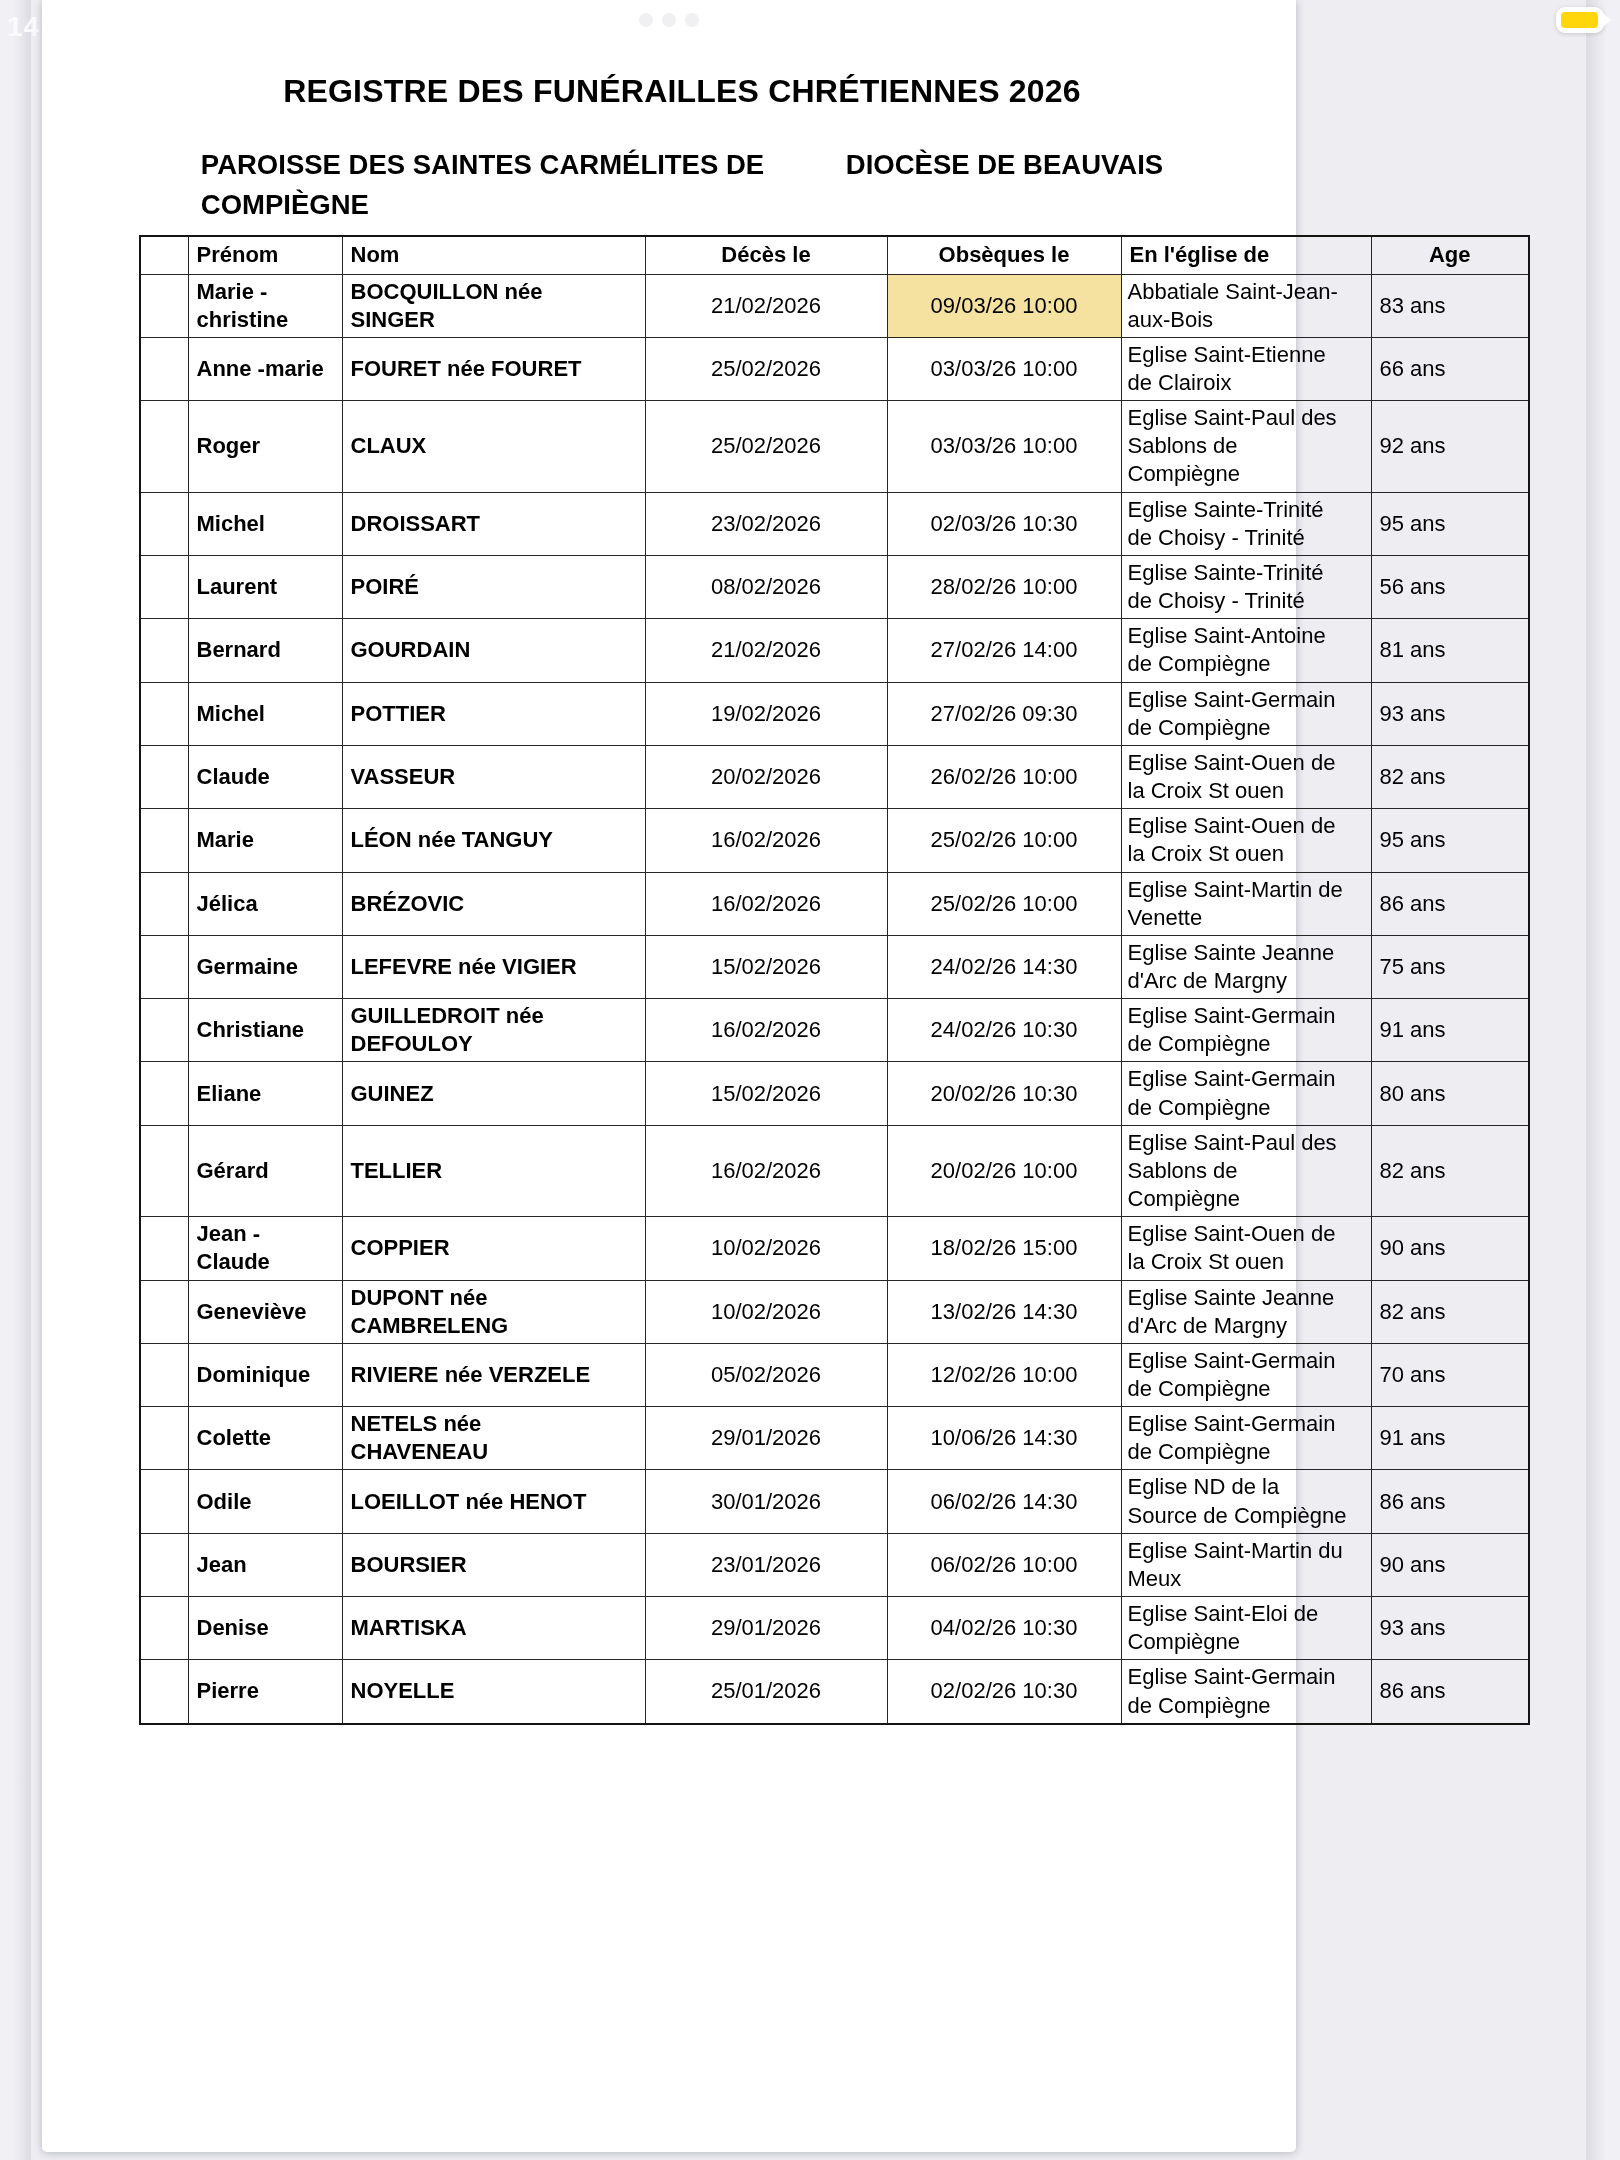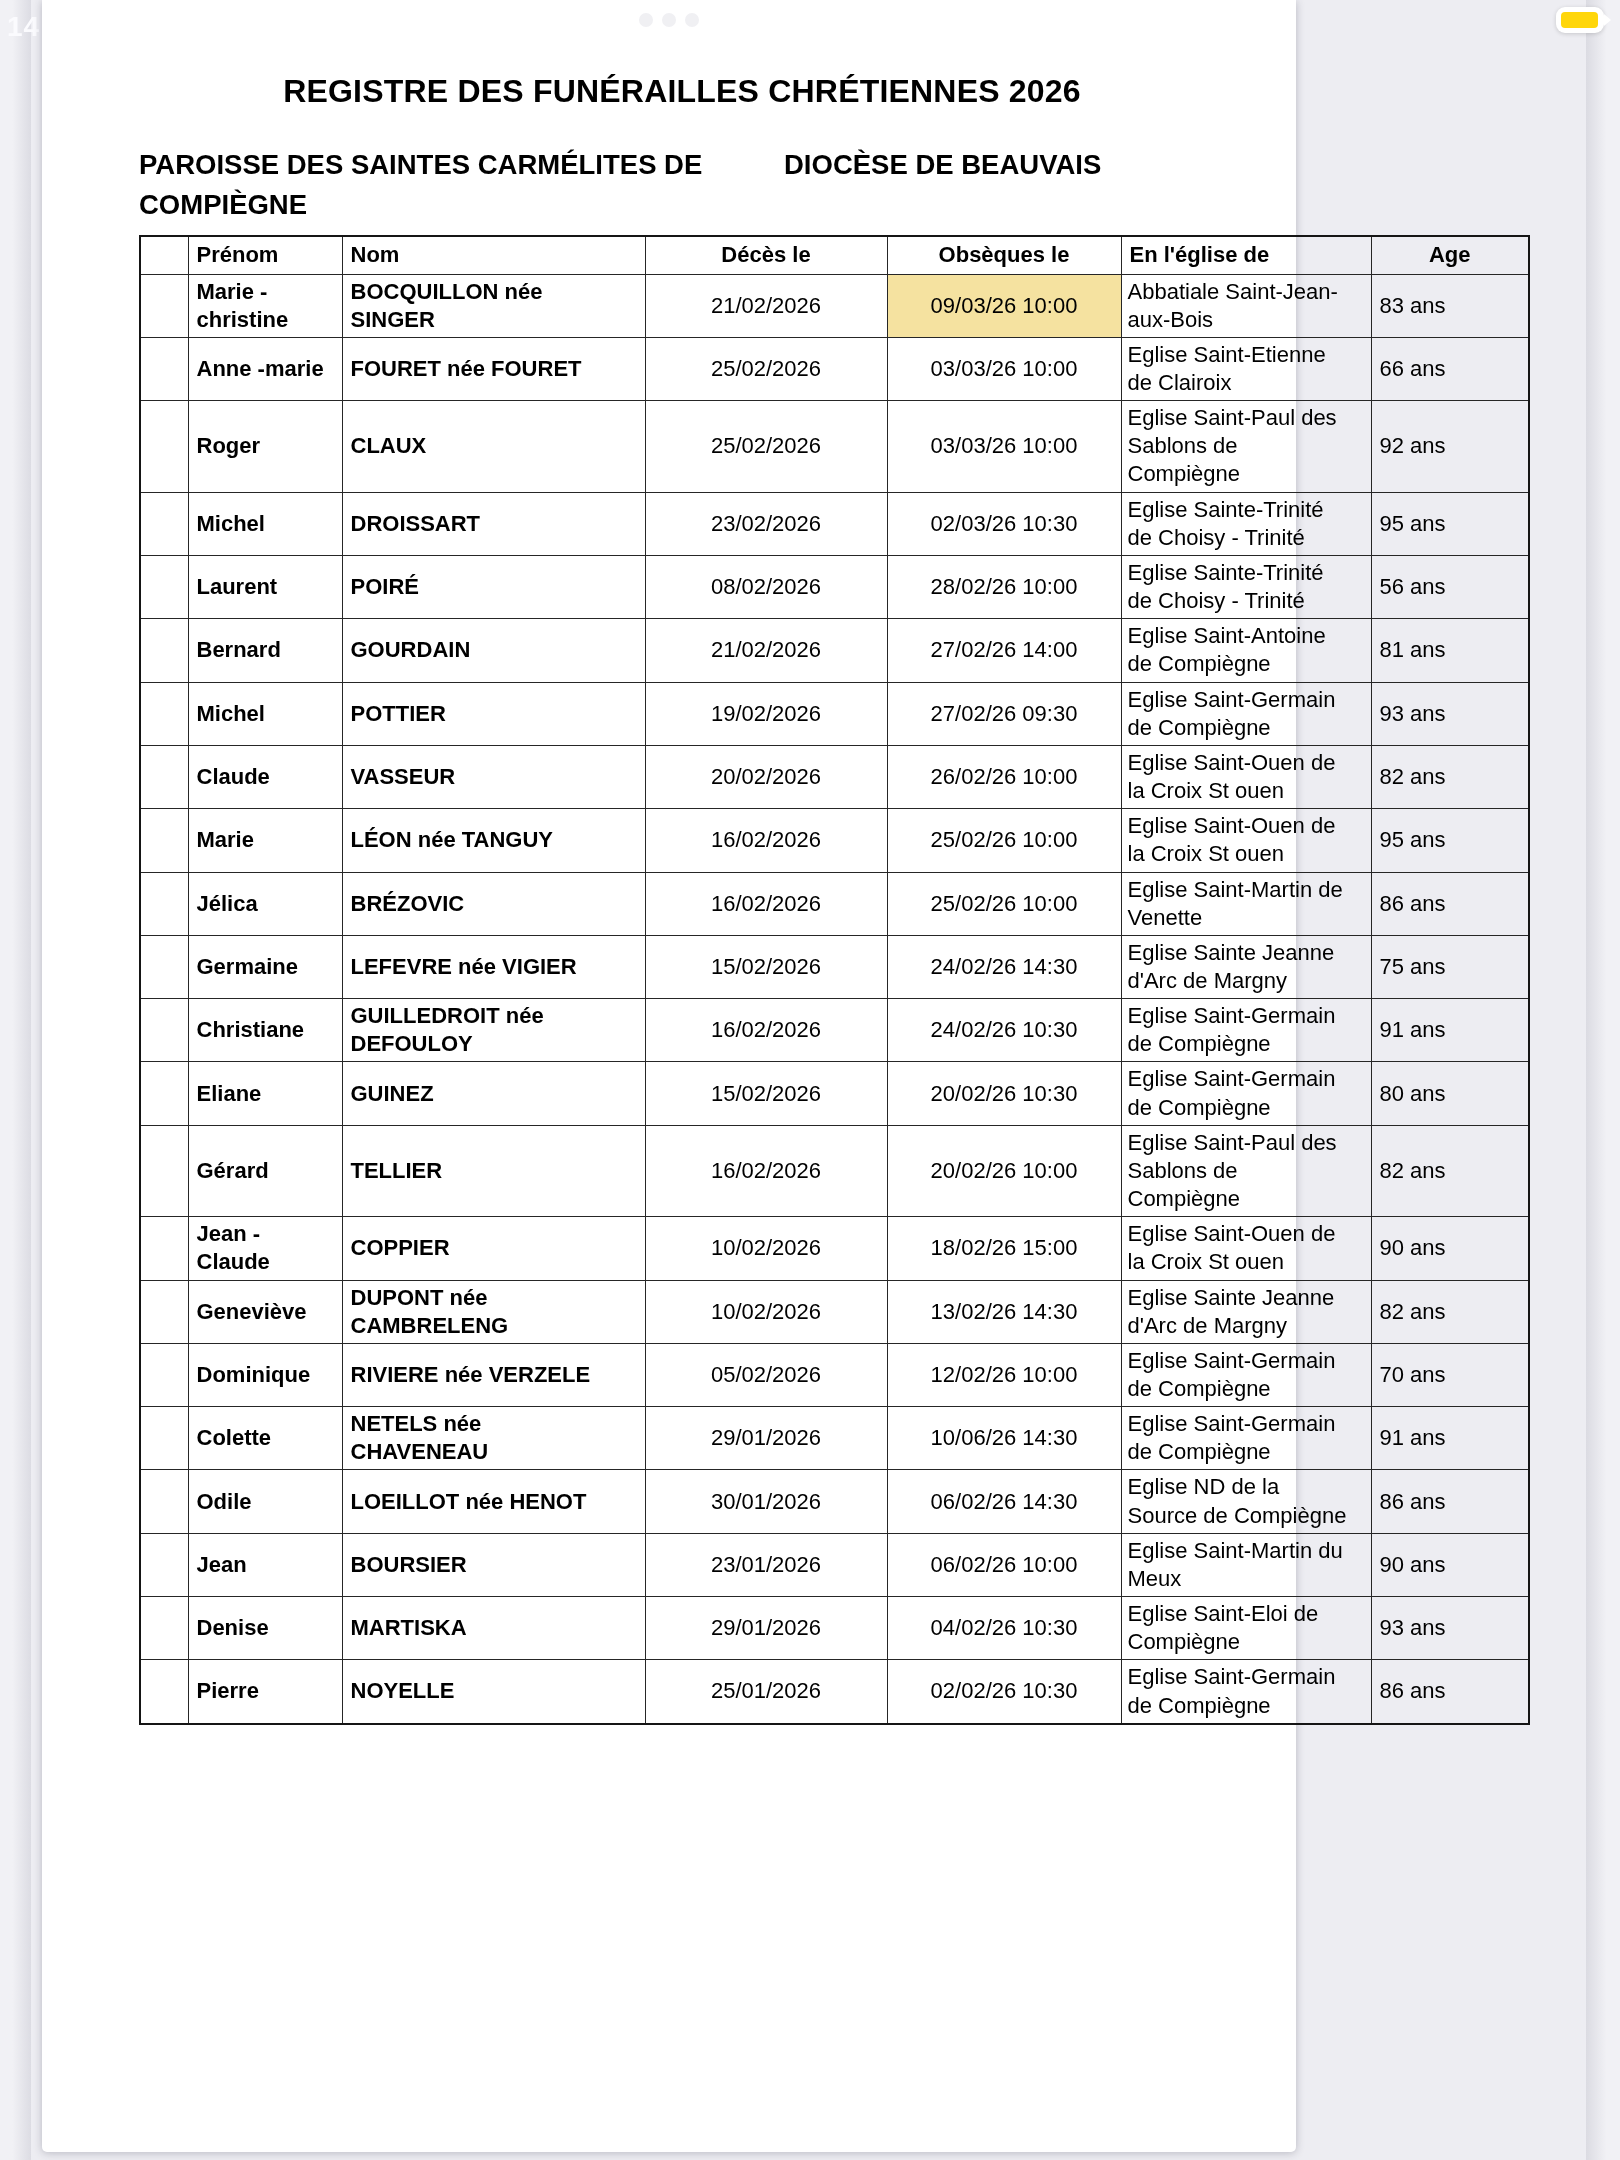--- a/index.html
+++ b/index.html
@@ -60,21 +60,21 @@
     border-top: 6px solid transparent; border-bottom: 6px solid transparent;
     border-left: 7px solid #FFFFFF;
   }
   .doc { position: relative; padding: 74px 71px 0 97px; }
   .doc-title {
     margin: 0; text-align: center;
     font-size: 32px; font-weight: 700; color: #000;
     letter-spacing: 0.2px; line-height: 1.1;
   }
   .subtitles {
-    display: flex; justify-content: flex-start; align-items: flex-start;
+    display: flex; justify-content: center; align-items: flex-start;
     margin-top: 36px;
     font-size: 27.5px; font-weight: 700; color: #000; line-height: 1.44;
   }
   .subtitle-left { width: 645px; }
   .subtitle-right { white-space: nowrap; text-align: right; }
   table.registry {
     border-collapse: collapse; table-layout: fixed;
     width: 1389px; margin-top: 11px;
     border: 2.5px solid #151515;
   }

